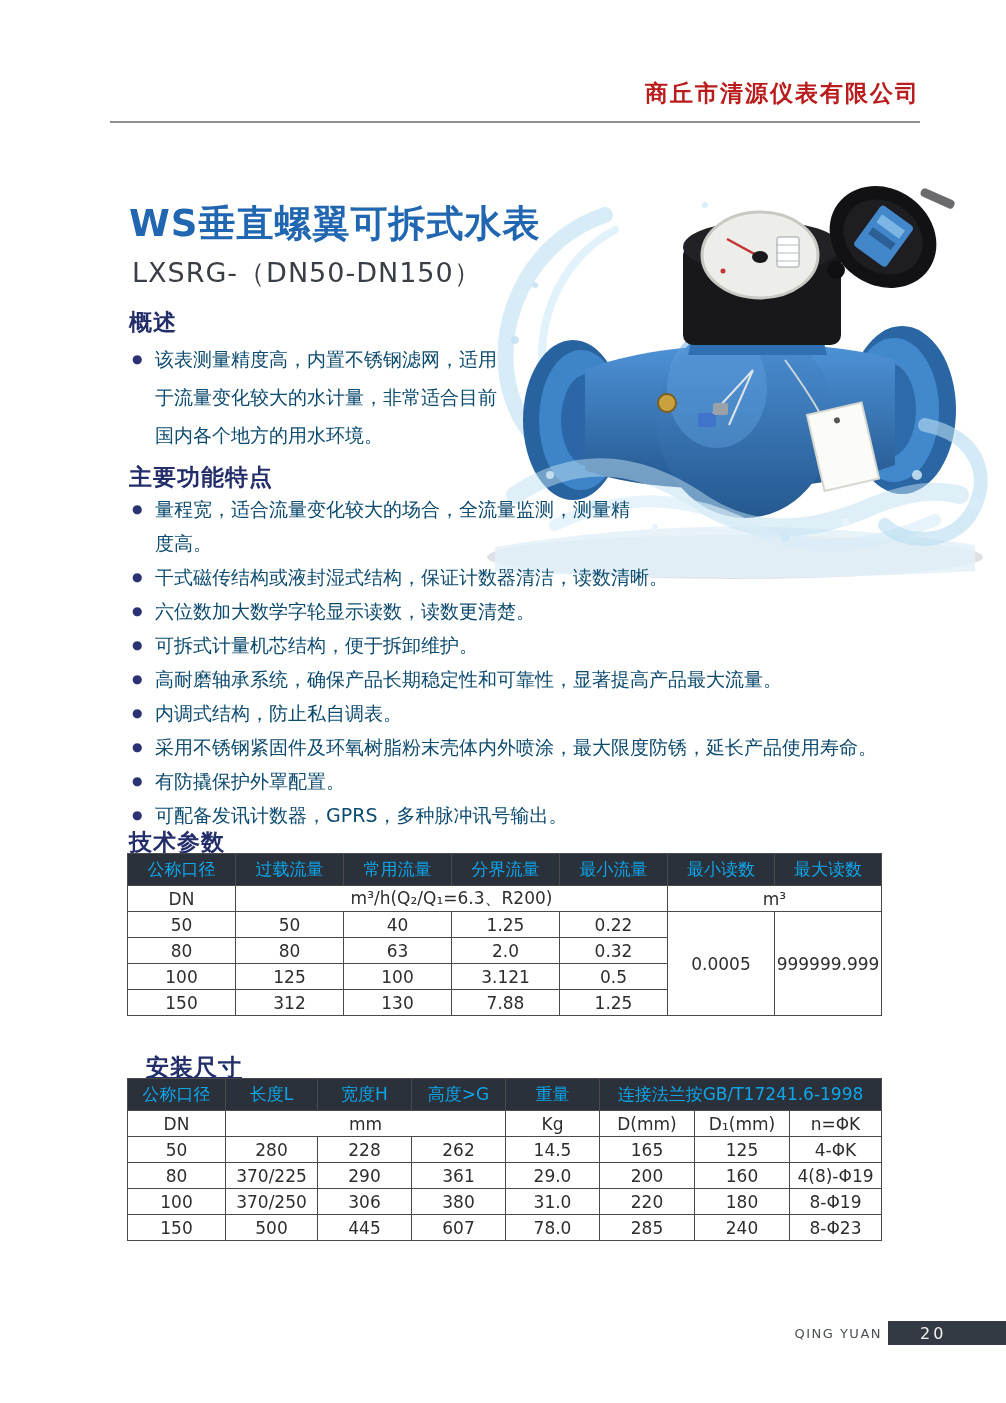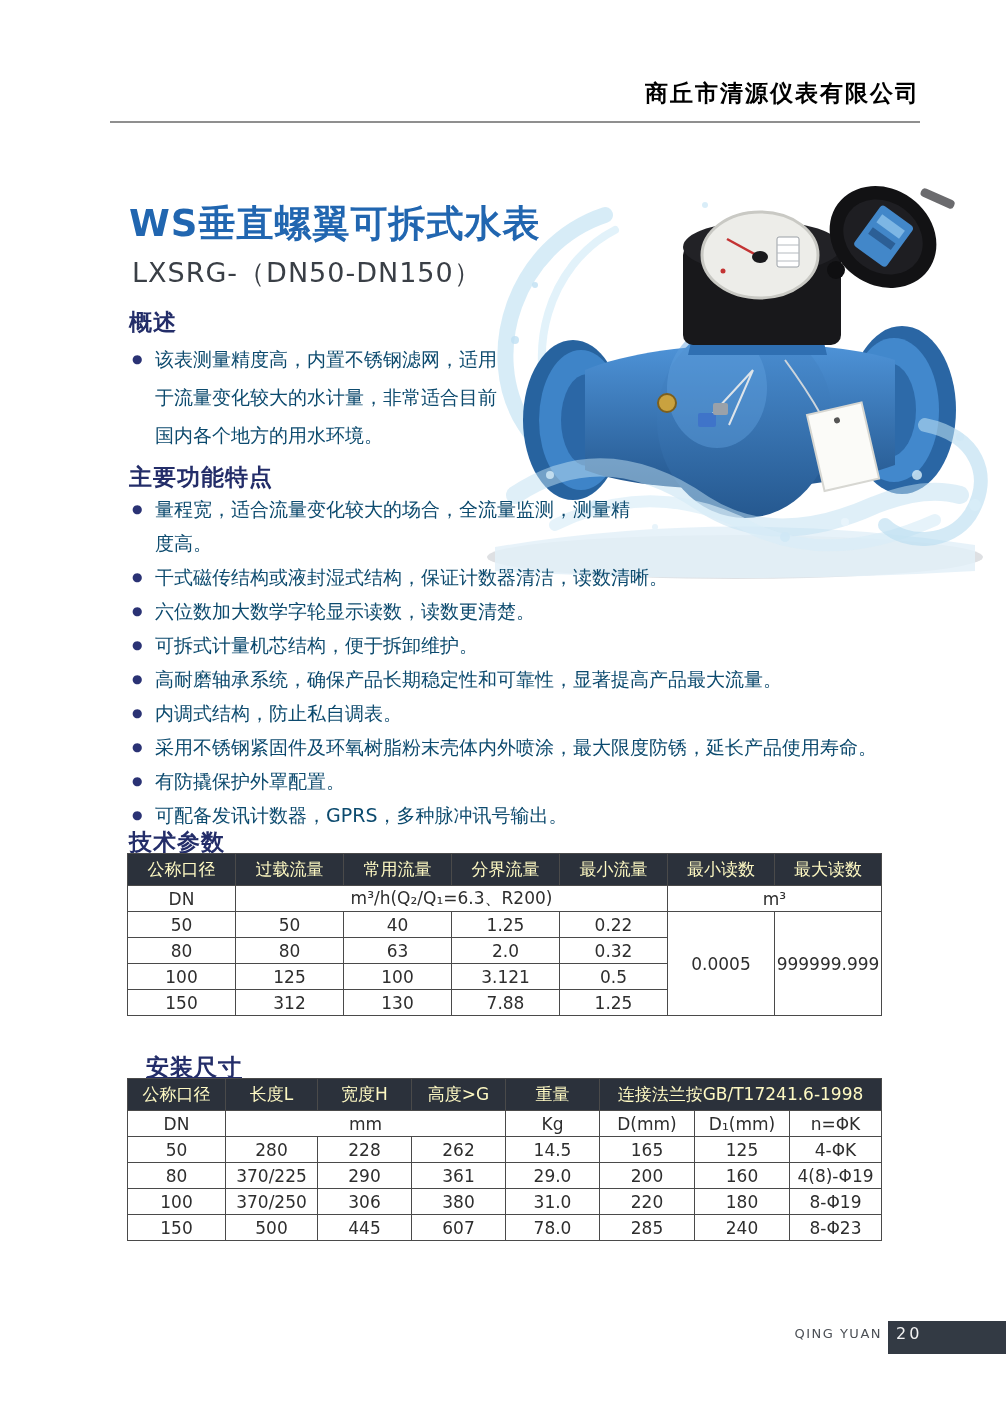--- a/index.html
+++ b/index.html
@@ -1,21 +1,21 @@
 <!DOCTYPE html>
 <html><head>
 <meta charset="utf-8">
 <style>
   html,body{margin:0;padding:0;background:#e8e8e8;}
   .page{position:relative;width:1006px;height:1403px;background:#ffffff;margin:0 auto;
         font-family:"DejaVu Sans","Liberation Sans",sans-serif;overflow:hidden;}
 
   
   .company{position:absolute;top:78px;left:110px;width:810px;text-align:right;
-           font-size:23px;font-weight:bold;color:#000000;letter-spacing:2px;}
+           font-size:23px;font-weight:bold;color:#b91c1c;letter-spacing:2px;}
   .rule{position:absolute;top:121px;left:110px;width:810px;height:2px;background:#8f8f8f;}
 
   
   .title{position:absolute;top:199px;left:129px;font-size:37px;font-weight:bold;
          color:#2166b0;letter-spacing:1px;}
   .model{position:absolute;top:255px;left:132px;font-size:27px;color:#3a3f46;letter-spacing:1px;}
 
   
   .sec-h{position:absolute;font-size:23px;font-weight:bold;color:#232d69;letter-spacing:1px;}
   #h-overview{top:307px;left:129px;text-align:right;}
@@ -29,32 +29,32 @@
   .blist li::before{content:"●";position:absolute;left:2px;top:0;color:#2a3274;font-size:12px;}
   #overview-list{top:340px;left:130px;width:382px;}
   #overview-list li{line-height:38px;}
   #features-list{top:492px;left:130px;width:784px;}
   #features-list li{line-height:34px;}
   #features-list li.narrow{max-width:478px;}
 
   
   table{position:absolute;left:127px;width:754px;border-collapse:collapse;table-layout:fixed;
         font-size:17px;color:#2e2e2e;text-align:center;}
-  th{background:#2b313b;color:#fef9c3;font-weight:normal;height:31px;
+  th{background:#2b313b;color:#0ea5e9;font-weight:normal;height:31px;
      border:1px solid #4a4a4a;padding:0;}
   td{border:1px solid #4a4a4a;height:25px;padding:0;background:#ffffff;}
   #tech-table{top:853px;}
   #install-table{top:1078px;}
 
   
   .footer-brand{position:absolute;top:1326px;left:600px;width:282px;text-align:right;
                 font-size:13px;letter-spacing:1.5px;color:#4c5056;}
-  .footer-badge{position:absolute;top:1321px;left:888px;width:118px;height:33px;
+  .footer-badge{position:absolute;top:1321px;left:888px;width:118px;height:24px;
                 background:#333a44;color:#f2f2f2;font-size:16px;line-height:25px;
-                padding-left:8px;letter-spacing:3px;box-sizing:border-box;}
+                padding-left:32px;letter-spacing:3px;box-sizing:border-box;}
 
   
   .product{position:absolute;top:175px;left:455px;width:551px;height:412px;}
 </style>
 </head>
 <body>
 
 <div class="page">
 
   <div class="company">商丘市清源仪表有限公司</div>

